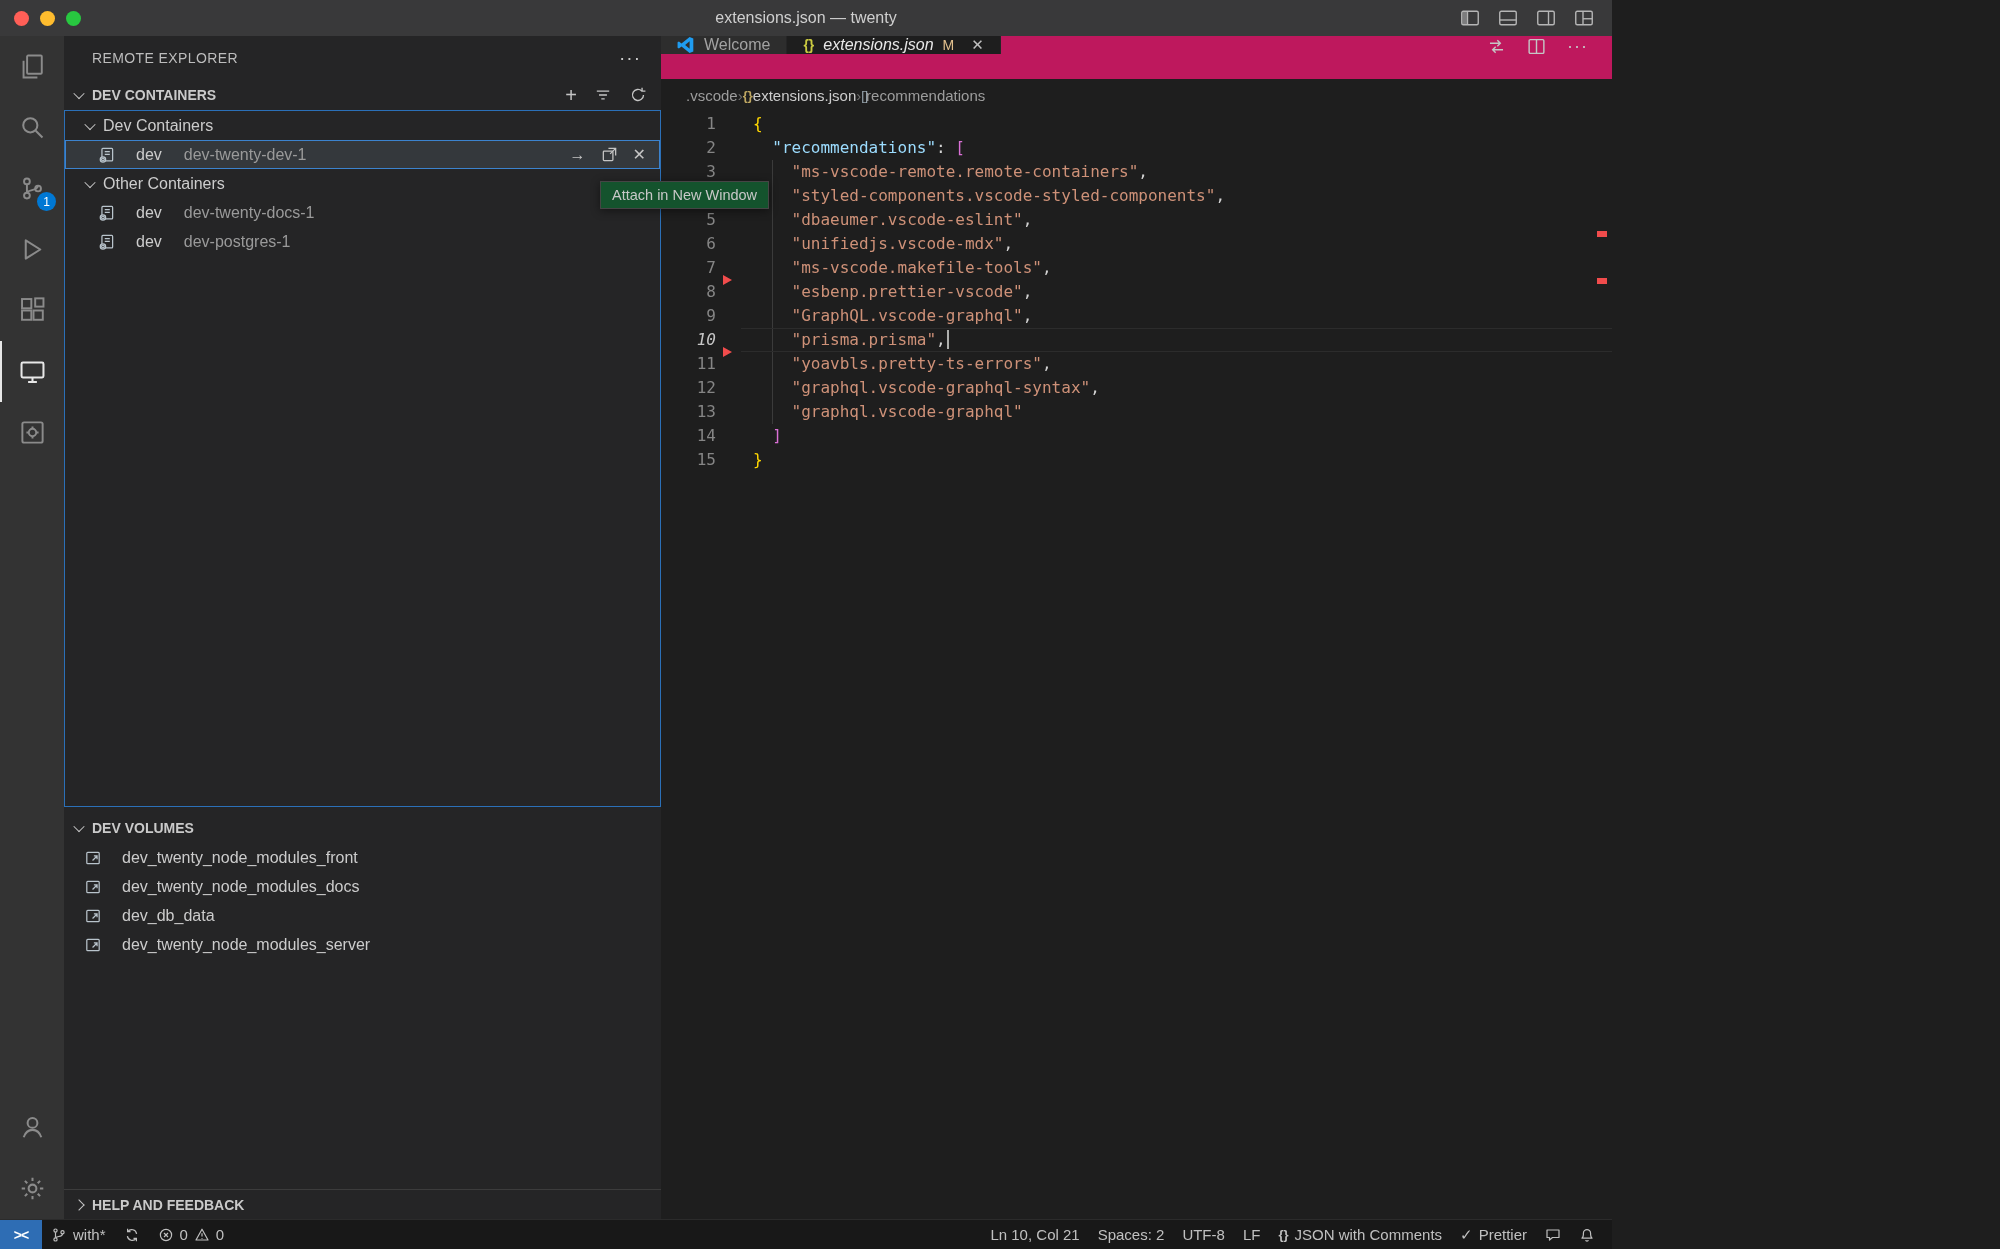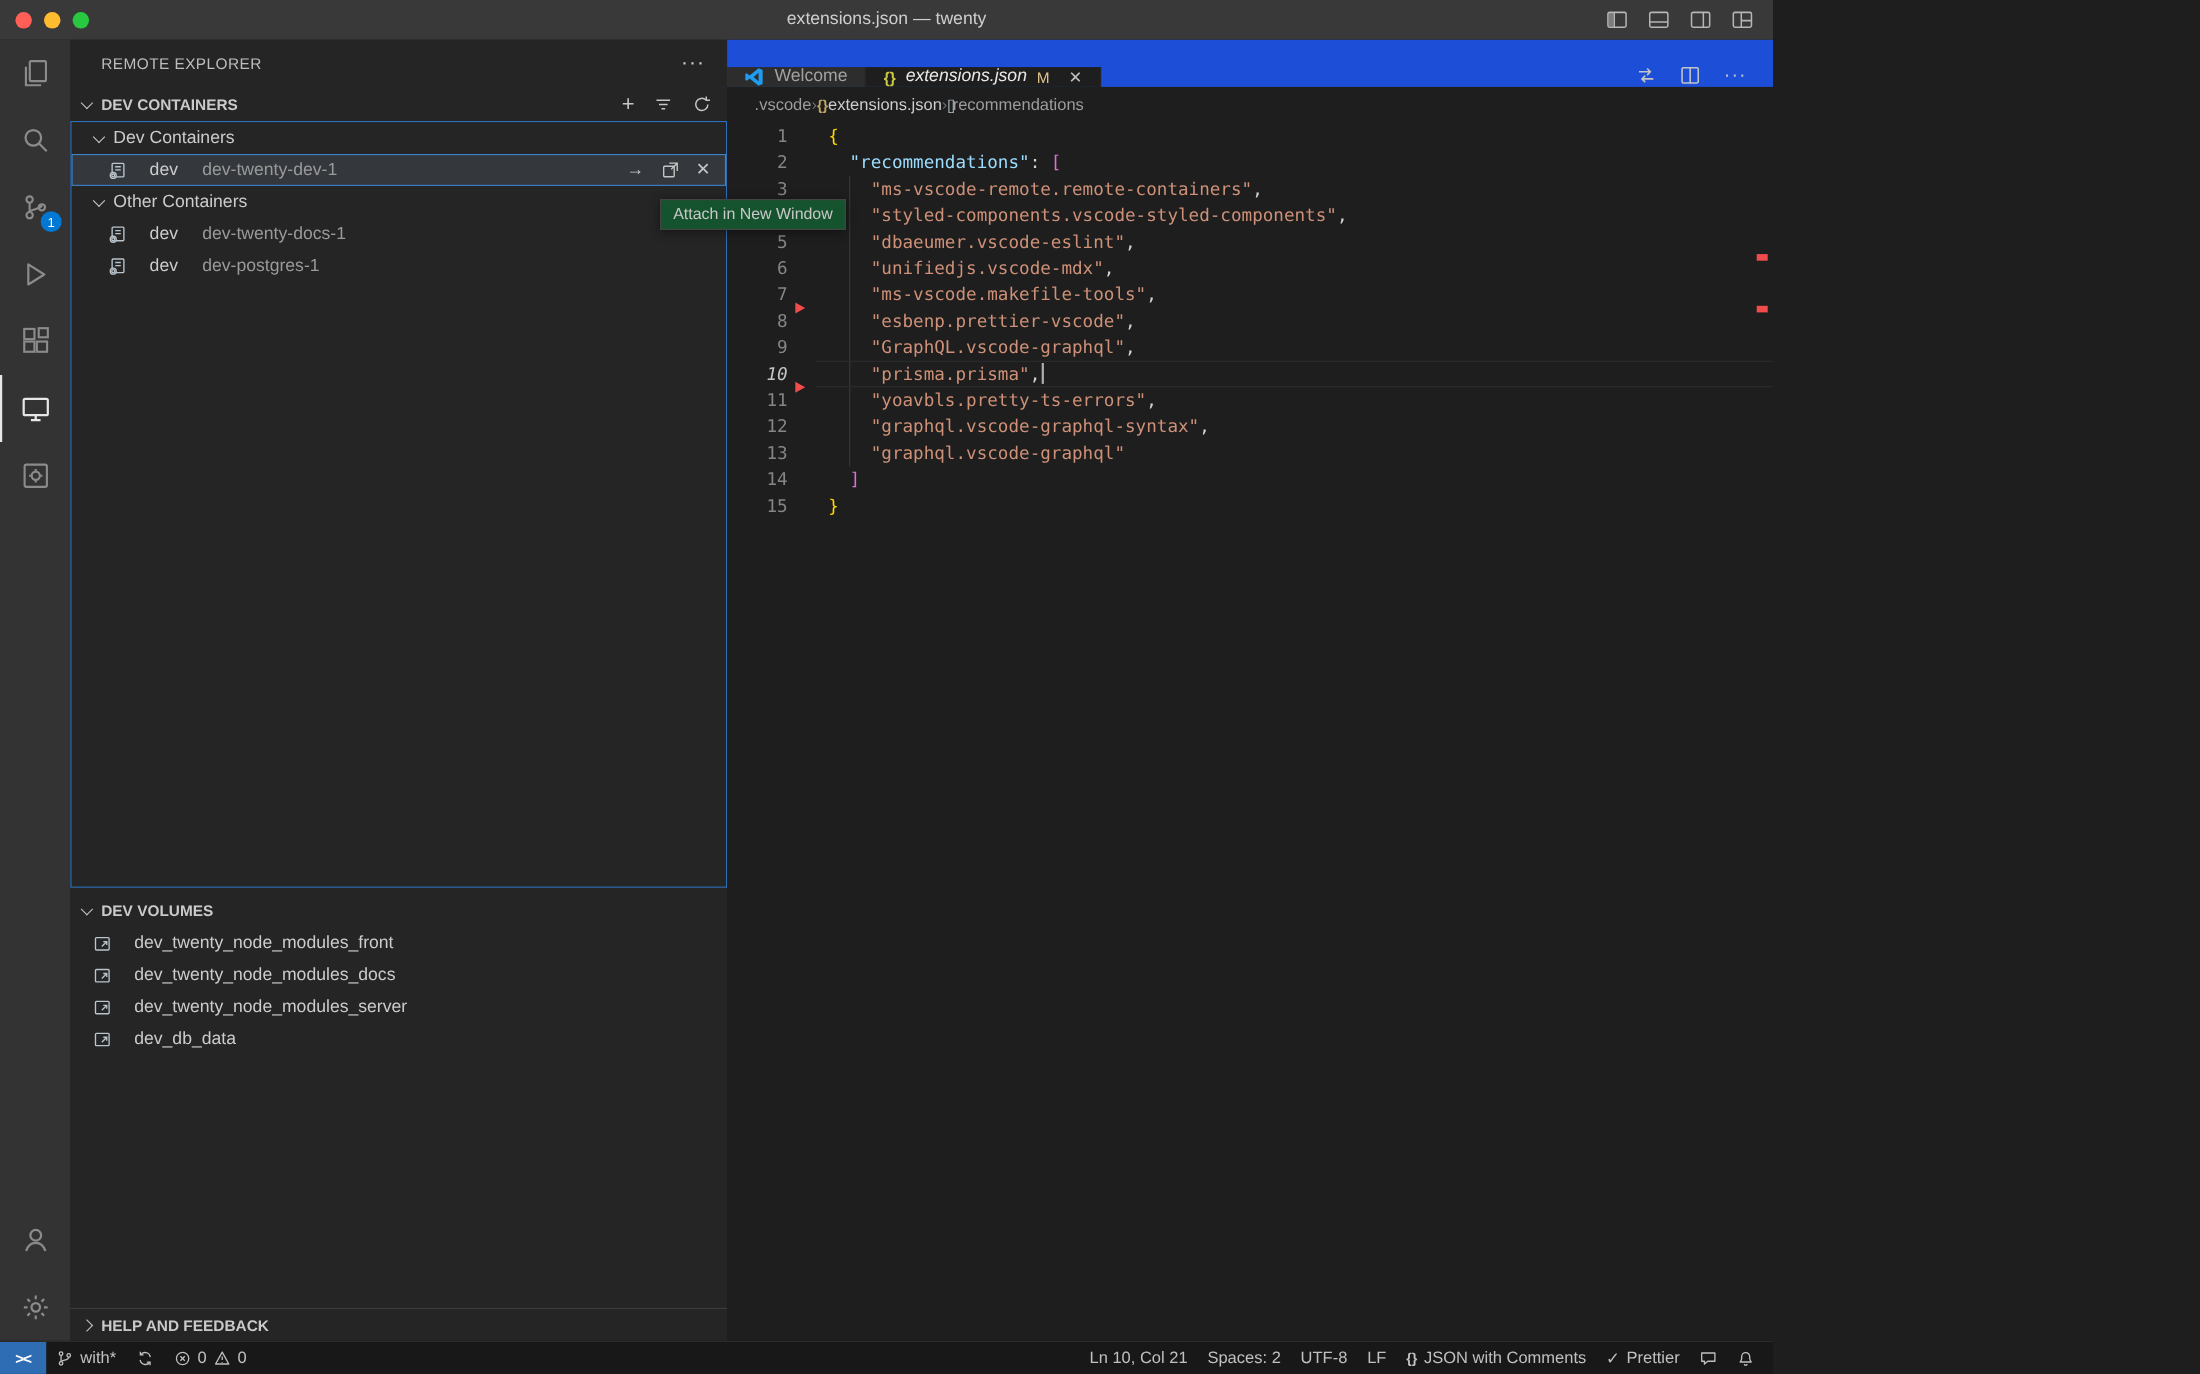--- a/index.html
+++ b/index.html
@@ -42,21 +42,21 @@
   .row.selected { background:#34383c; outline:1px solid #3c83ce; outline-offset:-1px; }
   .row-actions { position:absolute; right:14px; display:flex; gap:15px; align-items:center; color:#c5c5c5; }
   .row-actions .glyph { font-size:16px; line-height:1; }
   .tree-icon { color:#b9c4cc; flex:none; }
   .volumes { position:absolute; top:807px; left:0; right:0; }
   .sec-help { top:auto; bottom:0; border-top:1px solid #3c3c3c; }
   .tooltip { position:absolute; left:600px; top:181px; height:28px; line-height:26px; padding:0 11px; background:#14532d; border:1px solid #454545; color:#c8c8c8; font-size:14.5px; z-index:60; box-shadow:0 2px 10px rgba(0,0,0,.45); white-space:nowrap; }
 
   
   .editor { flex:1; background:#1e1e1e; position:relative; min-width:0; }
-  .tabbar { height:43px; background:#1d4ed8; display:flex; align-items:flex-end; }
+  .tabbar { height:43px; background:#be185d; display:flex; align-items:flex-start; }
   .tab { display:flex; align-items:center; gap:9px; padding:0 16px; font-size:16px; background:#2d2d2d; color:#a2a2a2; border-right:1px solid #252526; cursor:pointer; }
   .tab.active { background:#1e1e1e; color:#e8e8e8; }
   .tab-label.italic { font-style:italic; }
   .json-glyph { color:#cbcb41; font-weight:700; font-size:14px; }
   .git-m { color:#e2c08d; font-size:14px; }
   .tab-close { margin-left:8px; color:#c0c0c0; font-size:15px; }
   .tab-actions { margin-left:auto; display:flex; gap:21px; align-items:center; padding-right:24px; color:#c5c5c5; }
   .tab-actions .more-glyph { font-size:18px; letter-spacing:1px; }
   .breadcrumbs { height:33px; display:flex; align-items:center; gap:0; padding-left:25px; font-size:15px; color:#9d9d9d; }
   .bc-sep { color:#6f6f6f; }
@@ -320,30 +320,30 @@
             </span>
           <span>dev_twenty_node_modules_docs</span>
         </div>
         <div class="row item" style="padding-left:20px">
           <span class="tree-icon">
               <svg width="18" height="18" viewBox="0 0 16 16" fill="none" stroke="currentColor" stroke-width="1.1">
                 <rect x="2.5" y="3" width="11" height="10" rx="0.8"></rect>
                 <path d="M7.6 10.2 11.6 6.2M8.8 6.2h2.8V9"></path>
               </svg>
             </span>
-          <span>dev_twenty_node_modules_server</span>
+          <span>dev_db_data</span>
         </div>
         <div class="row item" style="padding-left:20px">
           <span class="tree-icon">
               <svg width="18" height="18" viewBox="0 0 16 16" fill="none" stroke="currentColor" stroke-width="1.1">
                 <rect x="2.5" y="3" width="11" height="10" rx="0.8"></rect>
                 <path d="M7.6 10.2 11.6 6.2M8.8 6.2h2.8V9"></path>
               </svg>
             </span>
-          <span>dev_db_data</span>
+          <span>dev_twenty_node_modules_server</span>
         </div>
       </div>
 
       <div class="sec-header sec-help">
         <span class="chev right"></span>
         <span>HELP AND FEEDBACK</span>
       </div>
     </div>
 
     <div class="editor">

